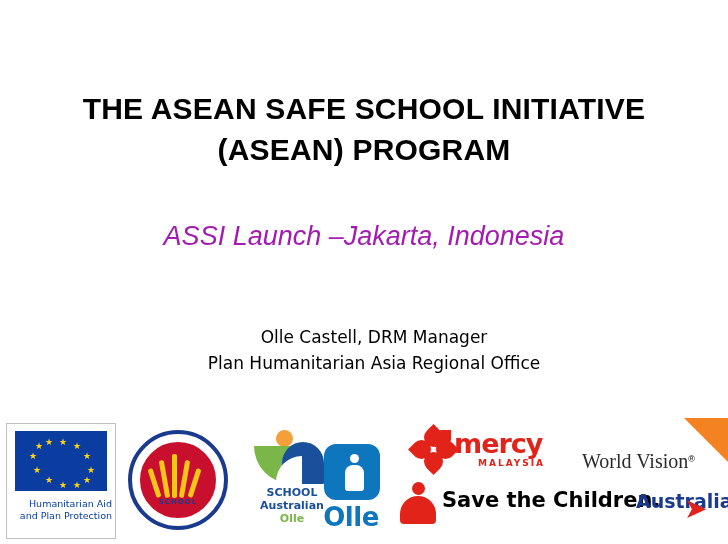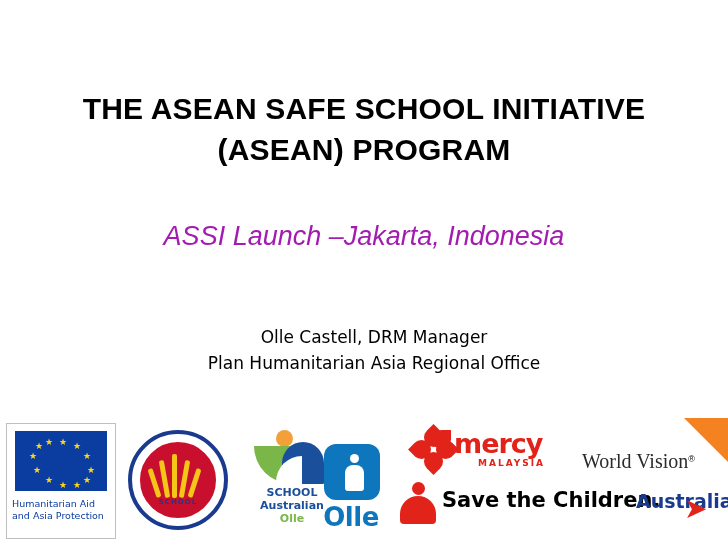--- a/index.html
+++ b/index.html
@@ -105,21 +105,21 @@
   }
   .eu-caption {
     position: absolute;
     left: 5px;
     top: 74px;
     width: 100px;
     font-family: "DejaVu Sans", sans-serif;
     font-size: 9.5px;
     color: #0b3da0;
     line-height: 12px;
-    text-align: left;
+    text-align: right;
   }
 
   
   .logo-asean {
     position: absolute;
     left: 124px;
     top: 8px;
     width: 108px;
     height: 108px;
   }
@@ -463,21 +463,21 @@
         <span class="eu-star" style="left:44px; top:50px;">★</span>
         <span class="eu-star" style="left:30px; top:45px;">★</span>
         <span class="eu-star" style="left:18px; top:35px;">★</span>
         <span class="eu-star" style="left:14px; top:21px;">★</span>
         <span class="eu-star" style="left:20px; top:11px;">★</span>
         <span class="eu-star" style="left:30px; top:7px;">★</span>
         <span class="eu-star" style="left:58px; top:50px;">★</span>
       </div>
       <div class="eu-caption">
         <div>Humanitarian Aid</div>
-        <div>and Asia Protection</div>
+        <div>and Plan Protection</div>
       </div>
     </div>
 
     <div class="logo-asean">
       <div class="asean-outer"></div>
       <div class="asean-inner"></div>
       <div class="asean-stalks">
         <div class="stalk" style="left:0px; height:30px; transform:rotate(-18deg);"></div>
         <div class="stalk" style="left:10px; height:38px; transform:rotate(-10deg);"></div>
         <div class="stalk" style="left:20px; height:44px;"></div>

